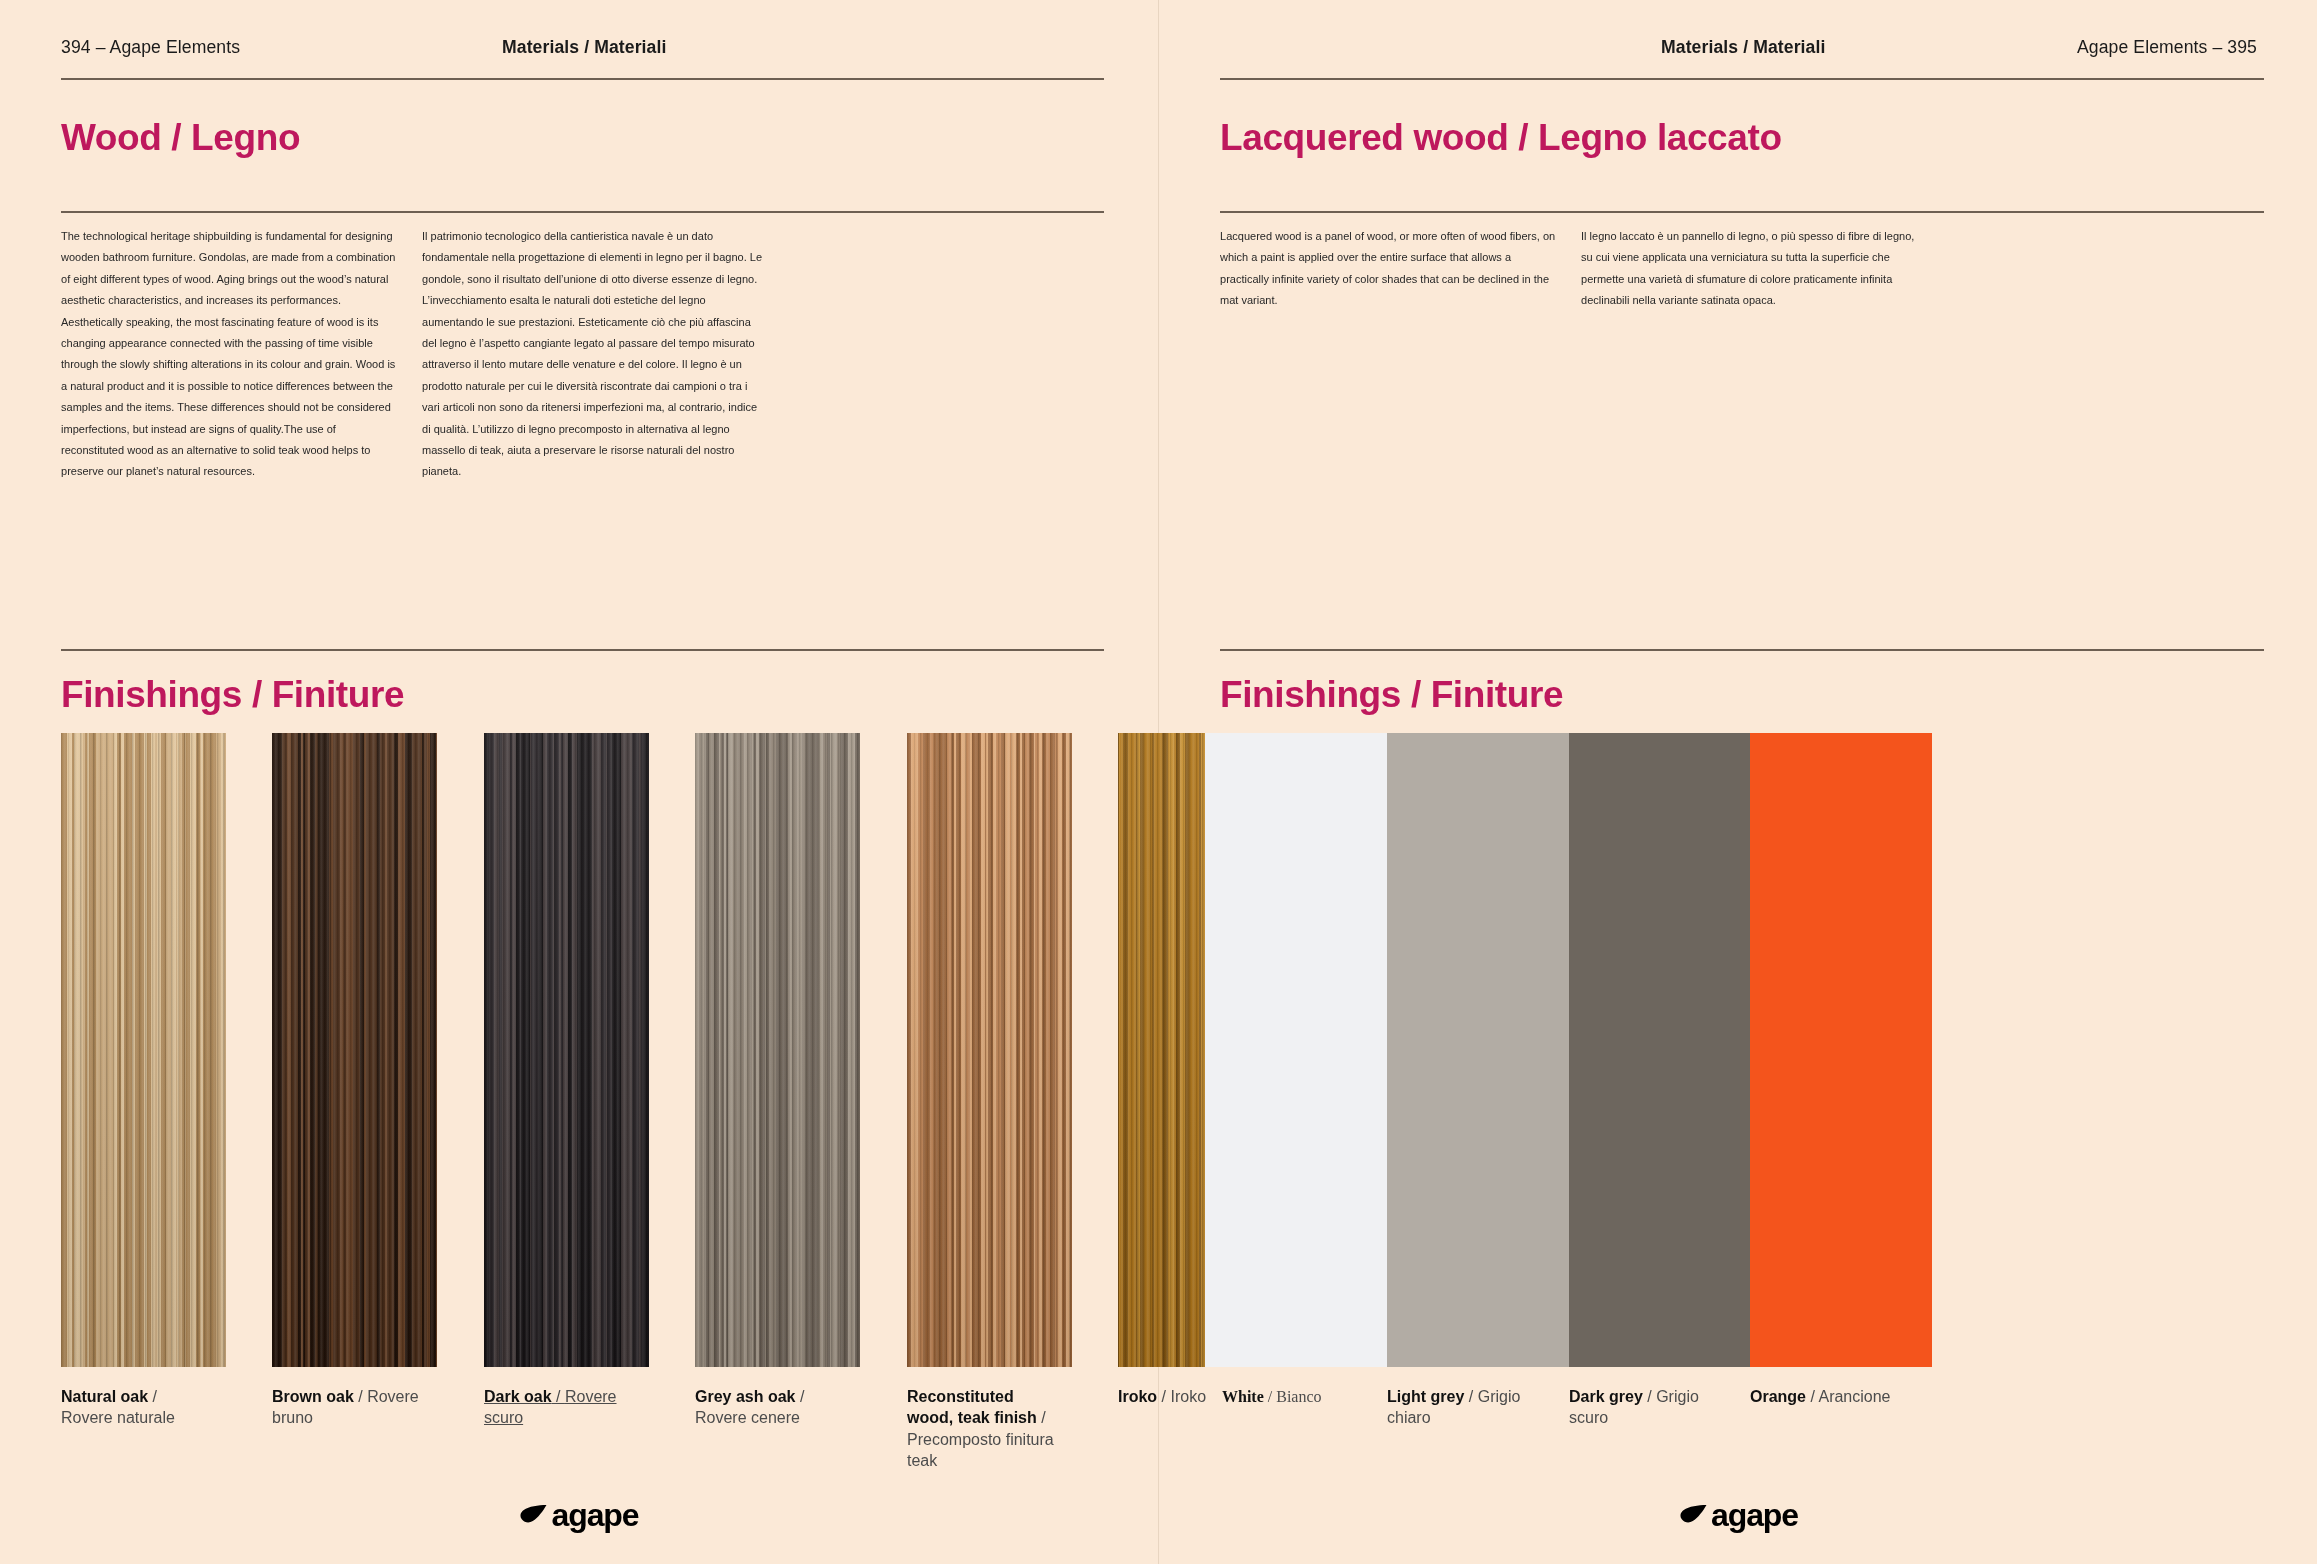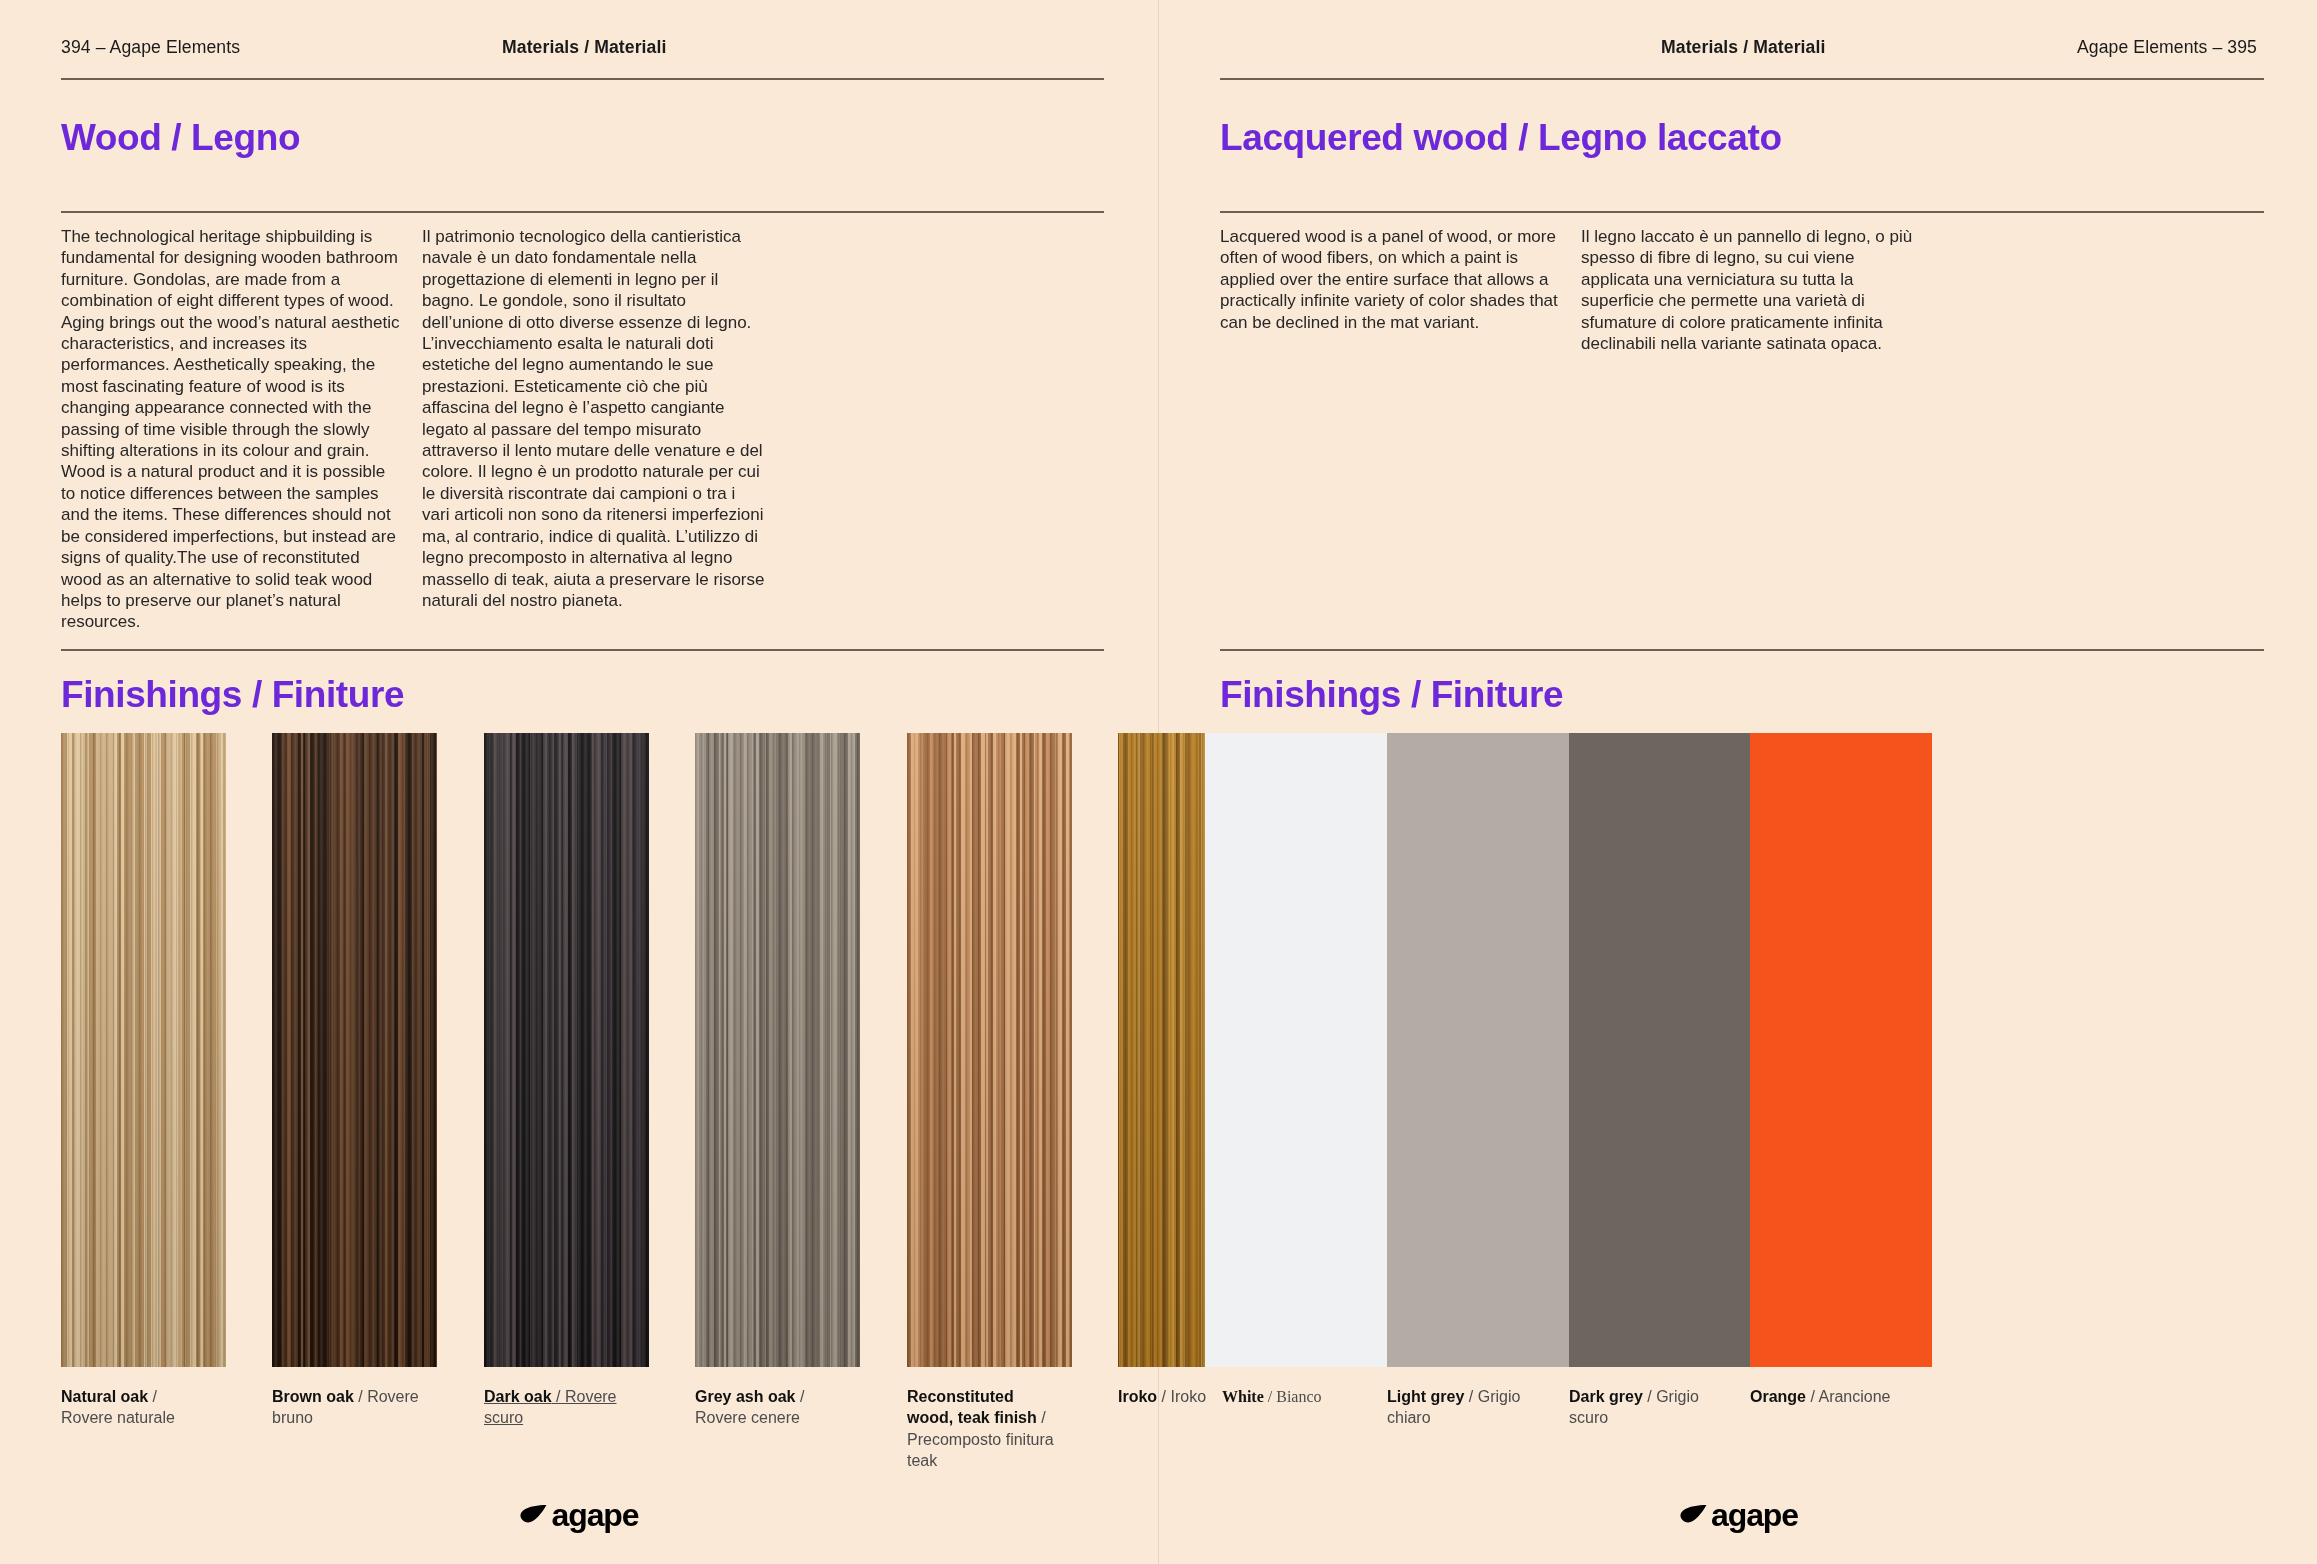--- a/index.html
+++ b/index.html
@@ -59,32 +59,32 @@
   }
   .rule-head { top: 78px; left: 61px; right: 54px; }
 
   
   .sec-title {
     position: absolute;
     left: 61px;
     font-size: 37px;
     font-weight: 700;
     letter-spacing: -0.4px;
-    color: #6d28d9;
+    color: #be185d;
     white-space: nowrap;
     font-stretch: condensed;
   }
   .sec-title-1 { top: 117px; }
   .rule-2 { top: 211px; left: 61px; right: 54px; }
 
   
   .body-col {
     position: absolute;
     top: 226px;
-    font-size: 17px;
+    font-size: 11px;
     line-height: 21.4px;
     color: #272727;
     letter-spacing: 0.01px;
   }
   .col-en { left: 61px; width: 341px; }
   .col-it { left: 422px; width: 345px; }
 
   
   .rule-3 { top: 649px; left: 61px; right: 54px; }
   .sec-title-2 { top: 674px; }

